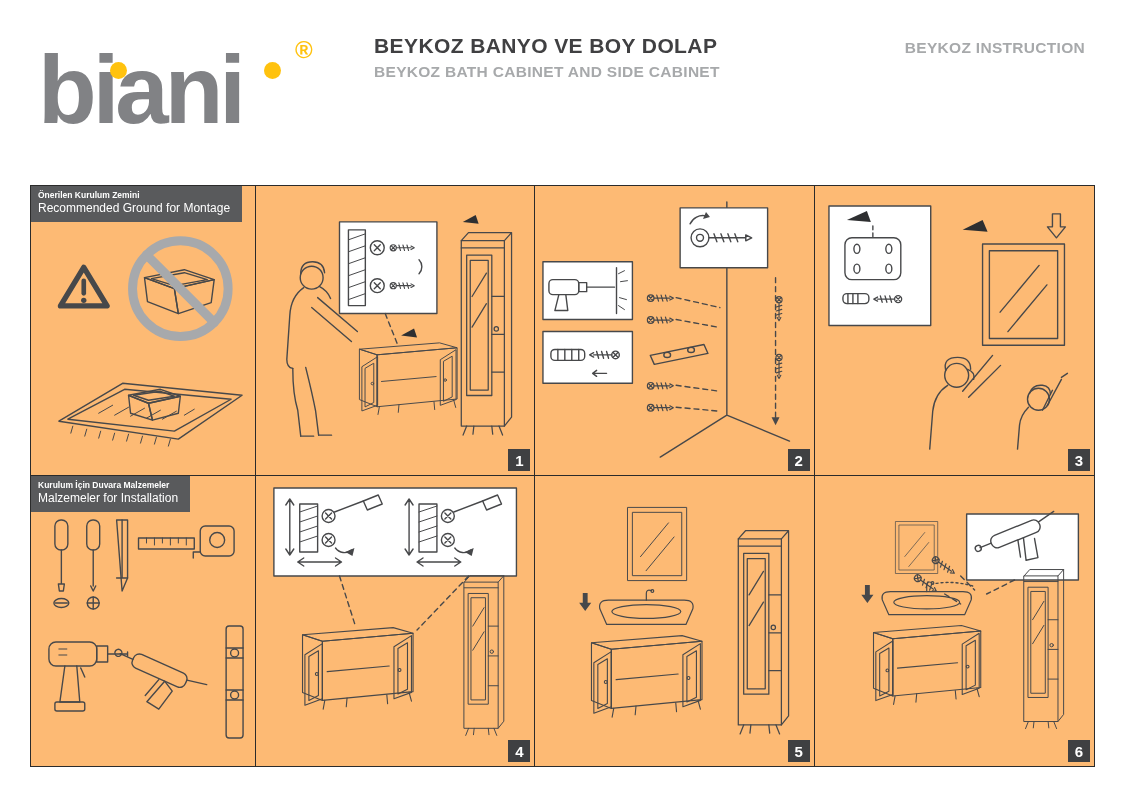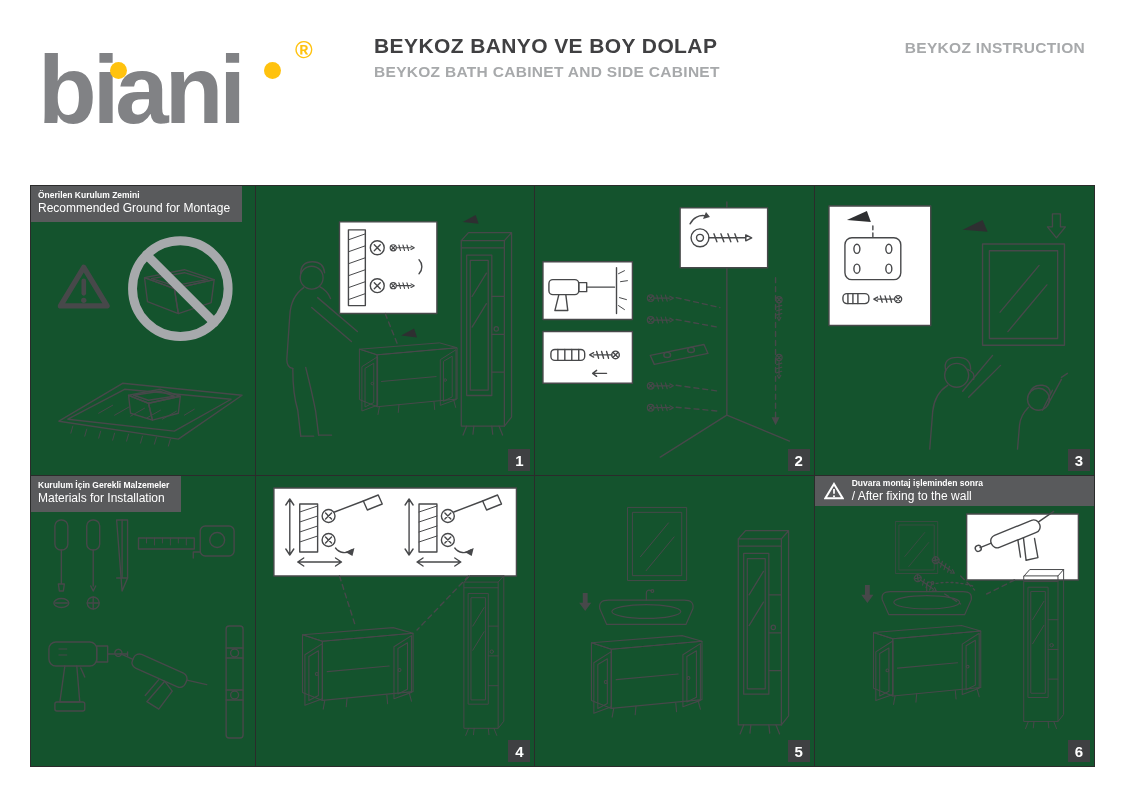--- a/index.html
+++ b/index.html
@@ -18,21 +18,21 @@
             color:var(--accent-yellow,#ffc20e);}
   .titles{margin-left:36px;}
   .titles-doc{margin-left:auto;text-align:right;}
   .title-main{font-size:21px;font-weight:bold;letter-spacing:.4px;color:var(--title-dark,#404042);}
   .title-sub{font-size:15.5px;font-weight:bold;letter-spacing:.3px;margin-top:5px;color:var(--subtitle-gray,#a7a9ab);}
 
   
   .grid{position:absolute;left:30px;top:185px;width:1063px;height:580px;display:grid;
         grid-template-columns:225px repeat(3,1fr);grid-template-rows:1fr 1fr;
         border:1px solid var(--line-dark,#2b2b2b);background:#fff;}
-  .panel{position:relative;overflow:hidden;background:#14532d;
+  .panel{position:relative;overflow:hidden;background:#fdba74;
          border-right:1px solid var(--line-dark,#2b2b2b);
          border-bottom:1px solid var(--line-dark,#2b2b2b);}
   .panel:nth-child(4n){border-right:none;}
   .panel:nth-child(n+5){border-bottom:none;}
 
   .panel-bar{position:absolute;top:0;left:0;background:var(--bar-dark,#595a5c);color:#fff;
              padding:4px 12px 5px 7px;z-index:2;}
   .bar-tr{font-size:8.5px;font-weight:bold;line-height:1.3;}
   .bar-en{font-size:12px;font-weight:normal;line-height:1.3;}
 
@@ -285,22 +285,22 @@
           <path d="M214 222 q-8 8 -9 18 l-2 24"></path>
           <path d="M233 220 L247 194 M228 225 L238 205"></path>
           <path d="M247 192 l6 -4"></path>
         </g>
       </svg>
       <div class="step-badge">3</div>
     </section>
 
     <section class="panel">
       <div class="panel-bar">
-        <div class="bar-tr">Kurulum İçin Gerekli Malzemeler</div>
-        <div class="bar-en">Materials for Installation</div>
+        <div class="bar-tr">Kurulum İçin Duvara Malzemeler</div>
+        <div class="bar-en">Malzemeler for Installation</div>
       </div>
       <svg class="ill" viewBox="0 0 225 290" preserveAspectRatio="none">
         <g>
           <rect x="24" y="44" width="13" height="30" rx="6"></rect>
           <path d="M30.5 74 V108 M27.5 108 h6 l-1 7 h-4 Z"></path>
           <ellipse cx="30.5" cy="127" rx="7.5" ry="4.5"></ellipse>
             <path d="M24.5 127 h12"></path>
         </g>
         <g>
           <rect x="56" y="44" width="13" height="30" rx="6"></rect>
@@ -392,29 +392,20 @@
         <use href="#sym-mirror" x="92" y="30" width="62" height="76"></use>
         <use href="#sym-blackarrow" x="44" y="116" width="13" height="20"></use>
         <use href="#sym-basin" x="60" y="112" width="104" height="40"></use>
         <use href="#sym-basecab" x="52" y="158" width="120" height="92"></use>
         <use href="#sym-tallcab" x="200" y="50" width="56" height="210"></use>
       </svg>
       <div class="step-badge">5</div>
     </section>
 
     <section class="panel">
-      <div class="step6-bar">
-        <svg class="warn-ico" viewBox="0 0 30 27">
-          <use href="#sym-warn" width="30" height="27"></use>
-        </svg>
-        <div>
-          <div class="bar-tr">Duvara montaj işleminden sonra</div>
-          <div class="bar-en">/ After fixing to the wall</div>
-        </div>
-      </div>
       <svg class="ill" viewBox="0 0 280 290" preserveAspectRatio="none">
         <use href="#sym-mirror" x="80" y="42" width="44" height="59"></use>
         <g>
           <rect x="152" y="38" width="112" height="66" fill="#fff"></rect>
           <g transform="rotate(-22 205 60)">
             <rect x="176" y="50" width="52" height="13" rx="6"></rect>
             <path d="M228 54 l18 -4"></path>
             <path d="M176 56 h-12"></path>
               <circle cx="162" cy="56" r="3"></circle>
             <path d="M208 63 l-6 22 l12 2 l4 -19"></path>

